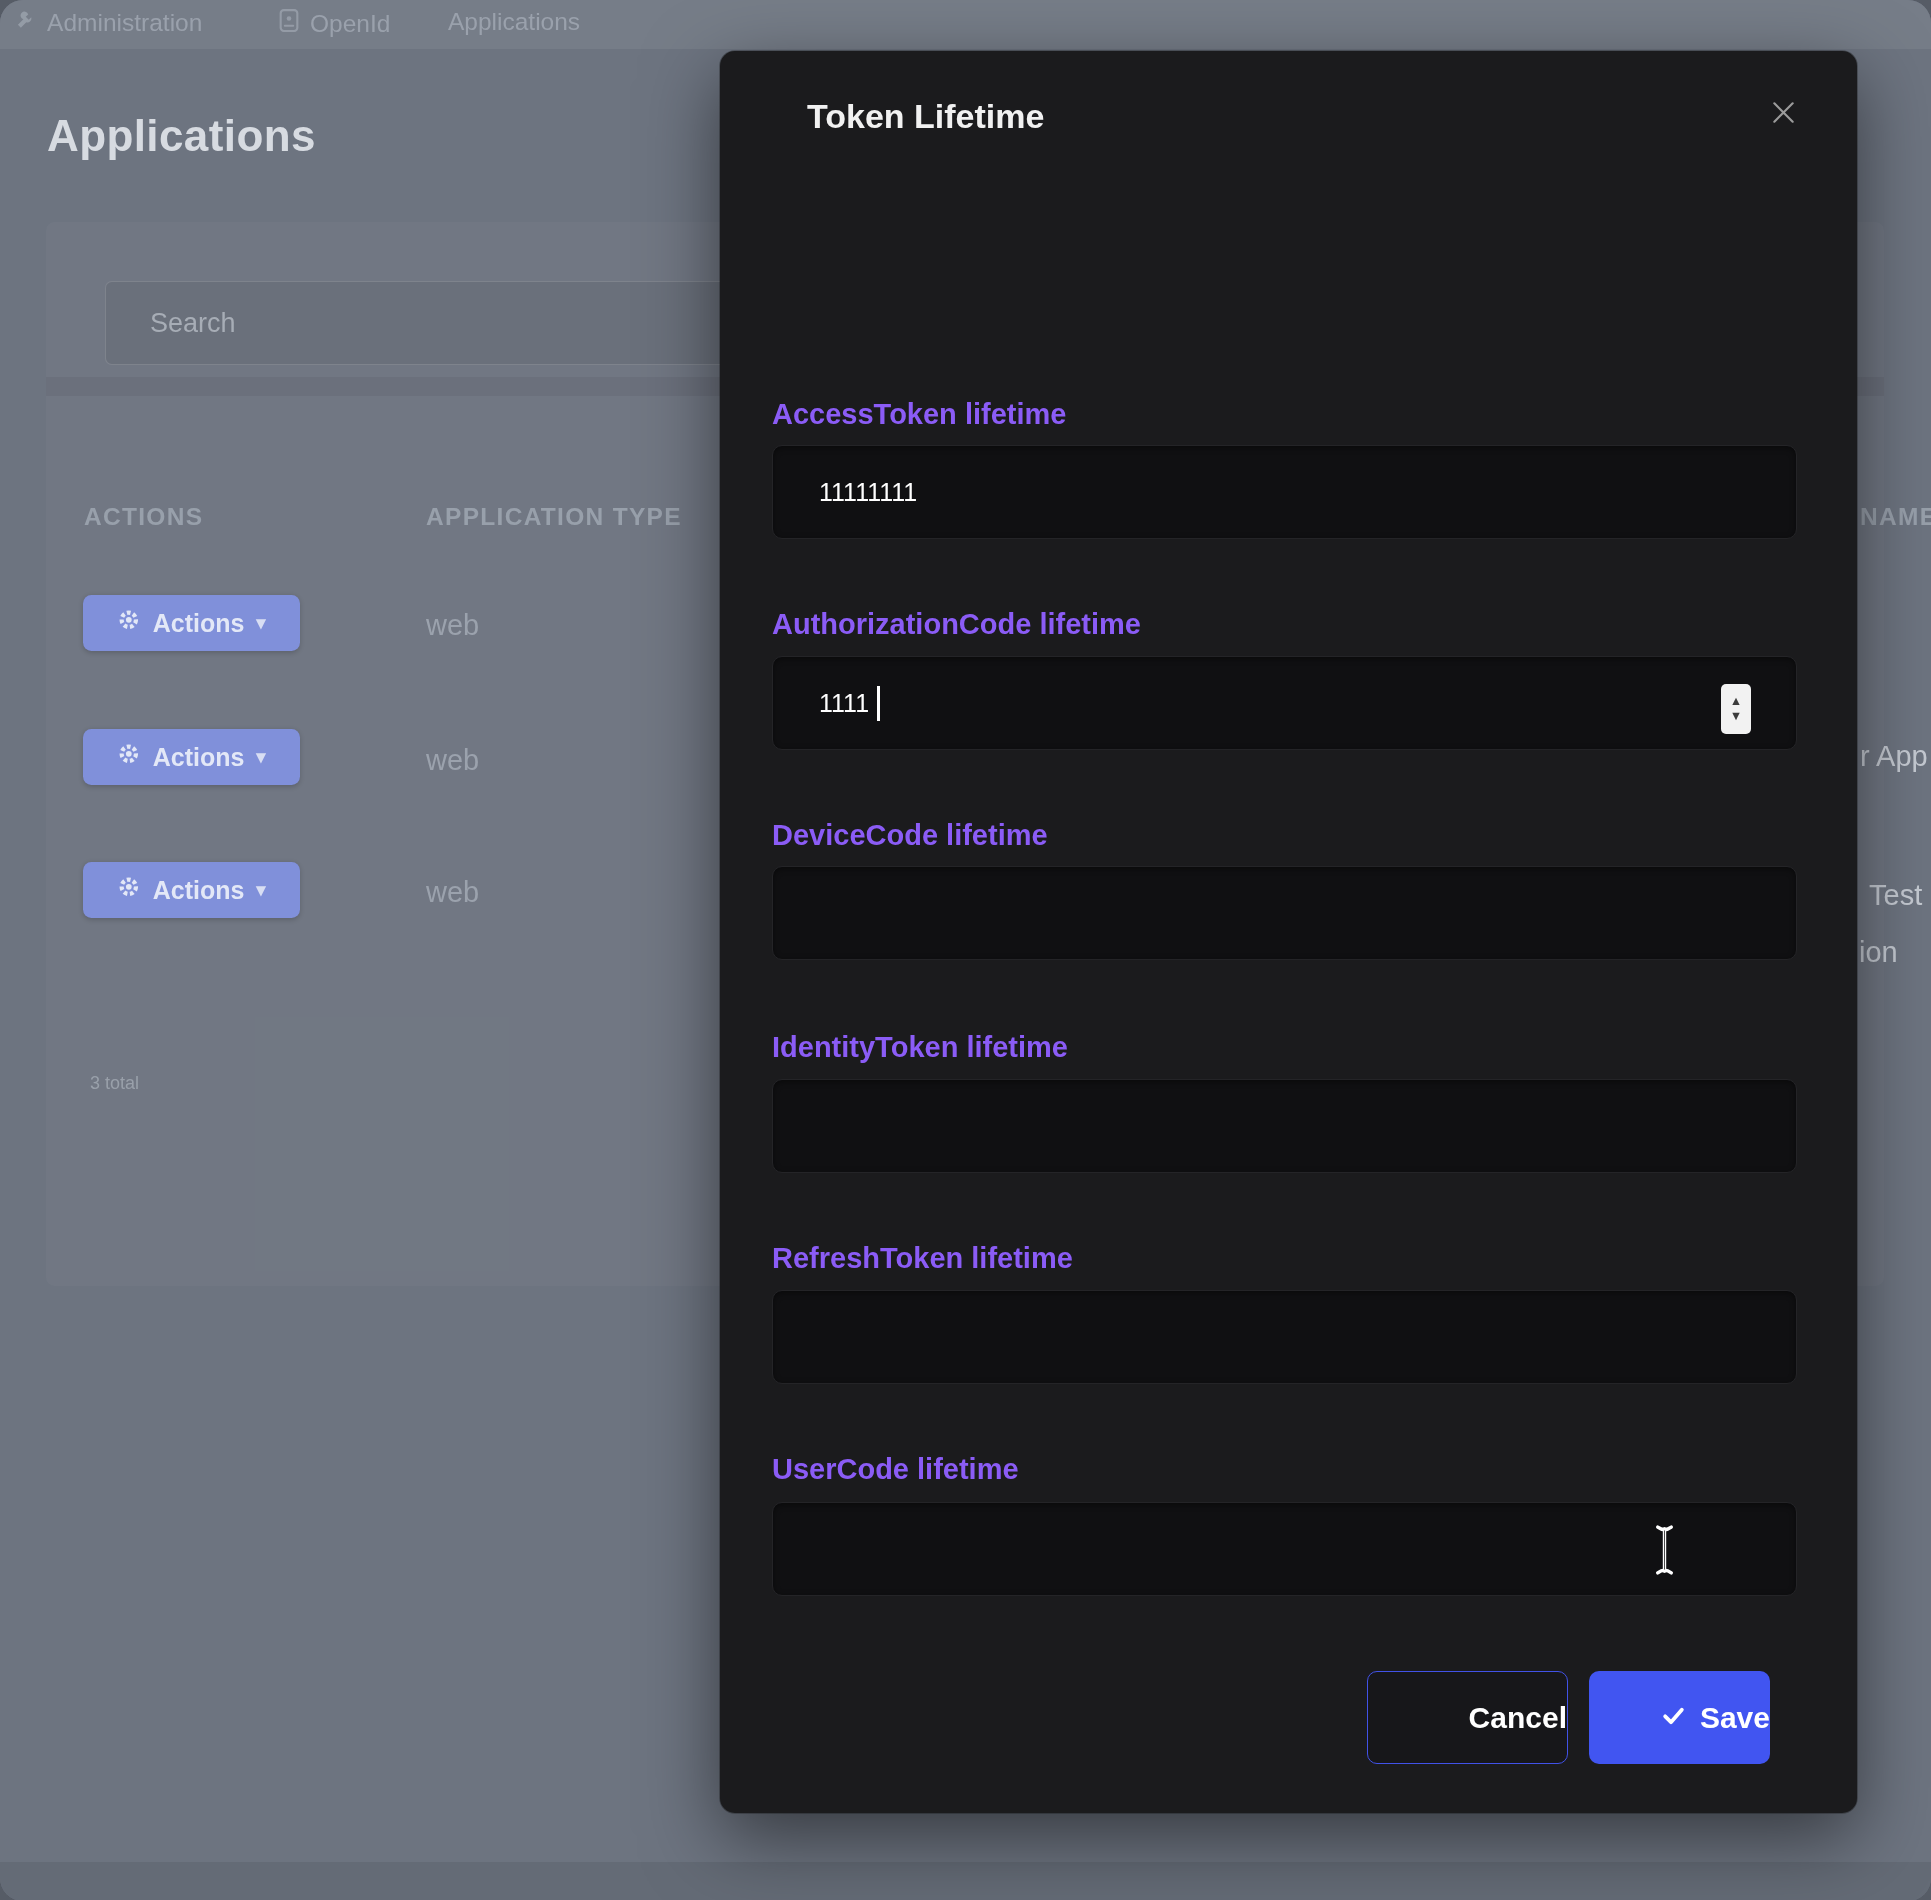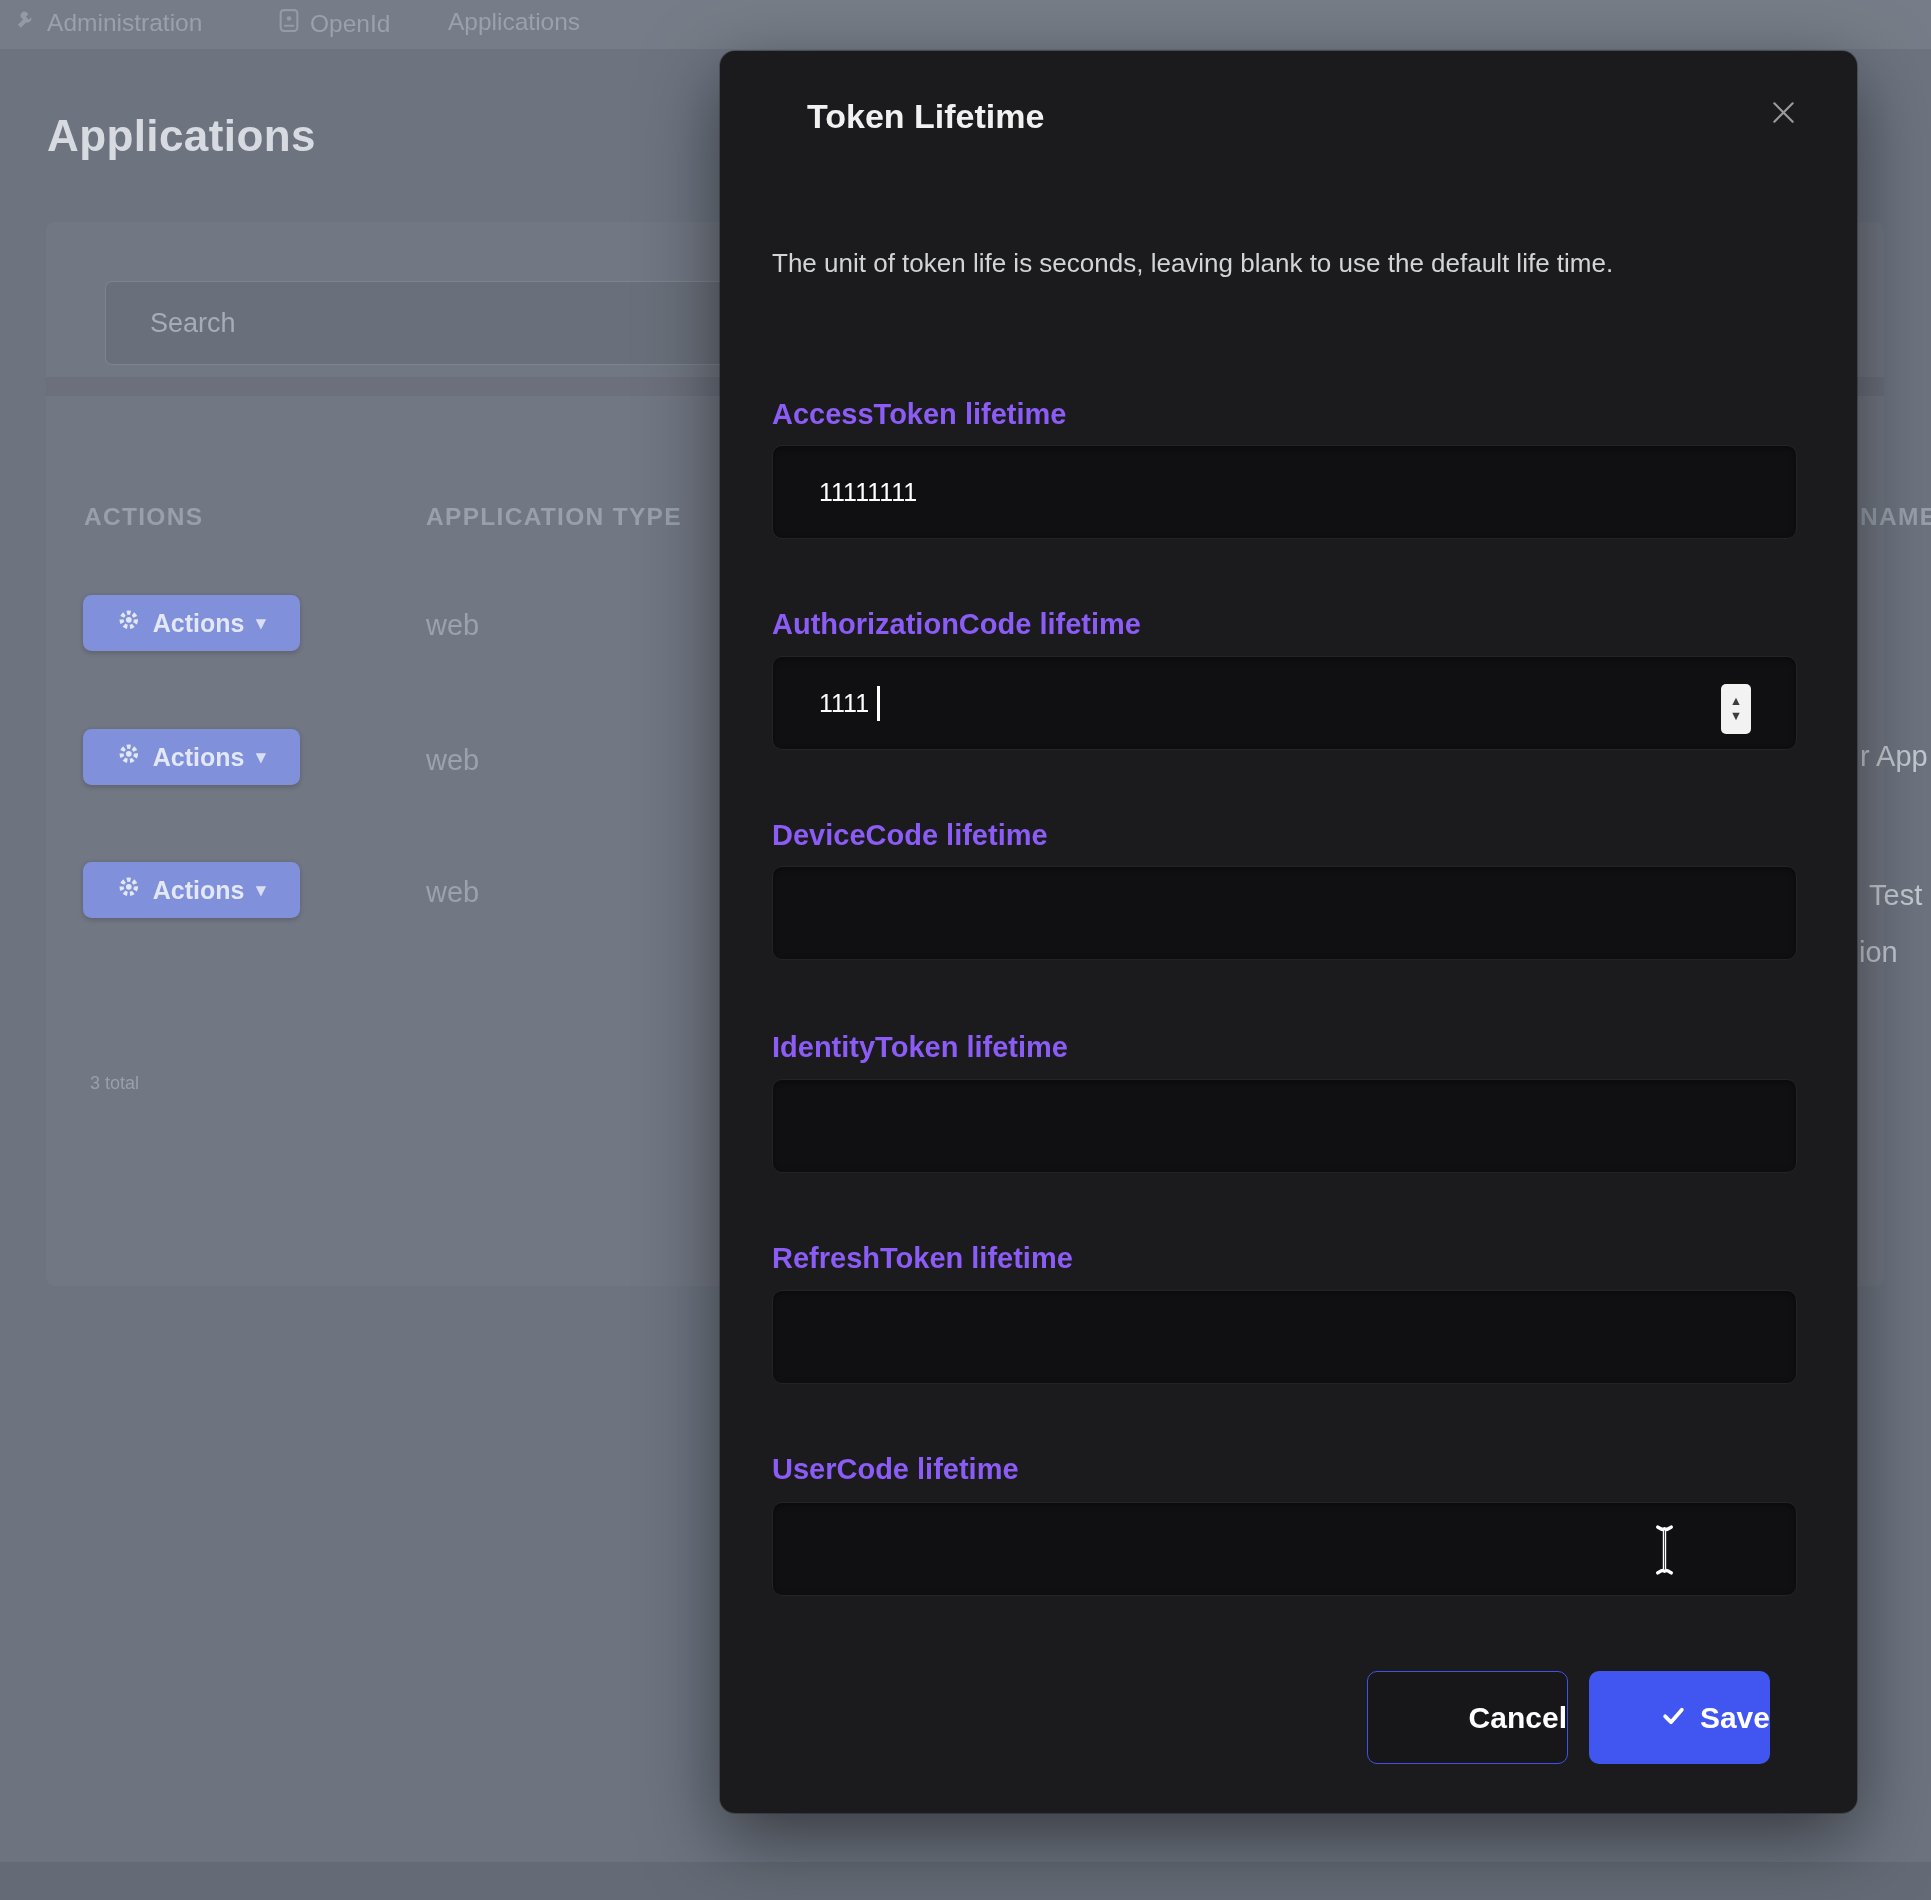--- a/index.html
+++ b/index.html
@@ -1,19 +1,19 @@
 <!DOCTYPE html>
 <html style="font-size:13.5px"><head>
 <meta charset="utf-8">
 <style>
   * { margin:0; padding:0; box-sizing:border-box; }
   html,body { background:#565c66; }
   body { font-family:"Liberation Sans","DejaVu Sans",sans-serif; }
   .screen { position:relative; width:1931px; height:1901px; overflow:hidden;
-            background:#6d7480; }
+            background:#6d7480;border-radius:23px; }
 
   
   .topnav { position:absolute; left:0; top:0; width:100%; height:49px;
             background:#767d88; display:flex; align-items:center; }
   .nav-item { position:absolute; display:flex; align-items:center; gap:10px;
               color:#9aa1ac; font-size:24.5px; cursor:pointer; }
   .nav-item svg { opacity:.85; }
   .page-title { position:absolute; left:47px; top:111px; font-size:44px;
                 font-weight:700; color:#d7dbe1; letter-spacing:0.4px; }
   .content-card { position:absolute; left:46px; top:222px; width:1838px; height:1064px;
@@ -159,21 +159,20 @@
   <div class="modal">
 
     <div class="modal-title">Token Lifetime</div>
 
     <button class="modal-close">
       <svg width="35" height="35" viewBox="0 0 42 42">
         <path d="M10 10 L32 32 M32 10 L10 32" stroke="#9b9b9b" stroke-width="2.6" stroke-linecap="round"></path>
       </svg>
     </button>
 
-    <div class="modal-desc">The unit of token life is seconds, leaving blank to use the default life time.</div>
 
     <div class="f-label" style="top:347px;">AccessToken lifetime</div>
     <div class="f-input-wrap" style="top:394px;">
       <input class="f-input" type="text" value="11111111" style="">
     </div>
 
     <div class="f-label" style="top:557px;">AuthorizationCode lifetime</div>
     <div class="f-input-wrap" style="top:605px;">
       <input class="f-input" type="text" value="1111" style="">
       <span class="text-caret"></span>

